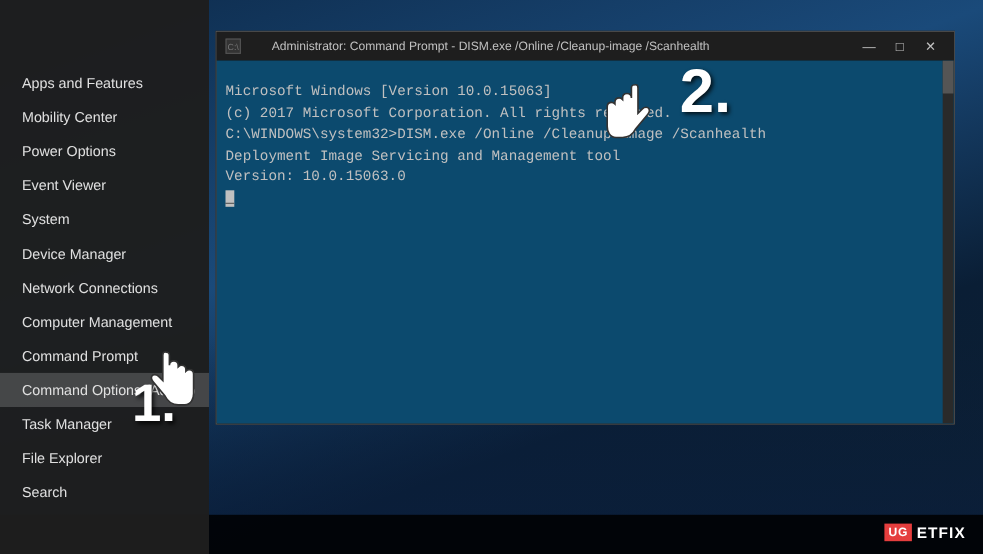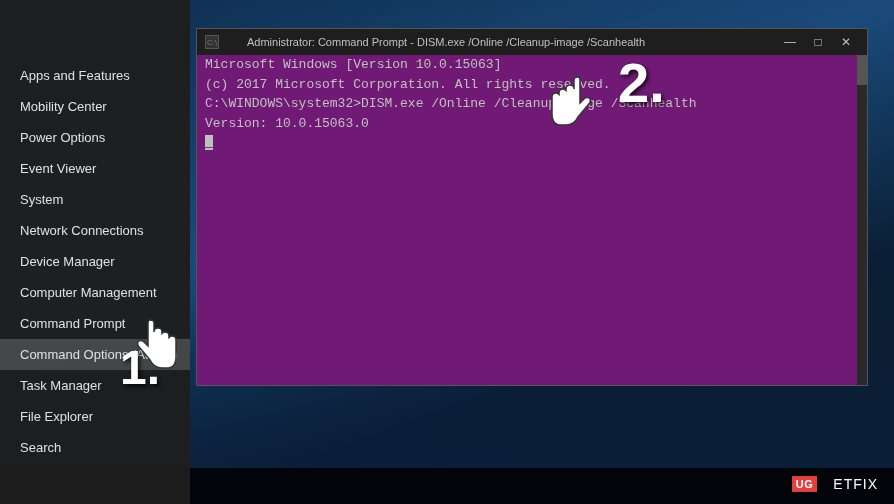--- a/index.html
+++ b/index.html
@@ -138,22 +138,22 @@
       align-items: center;
       justify-content: center;
       font-size: 12px;
       color: #c0c0c0;
       cursor: pointer;
       background: transparent;
     }
 
     .cmd-body {
       flex: 1;
-      background: #701a75;
-      padding: 0 8px;
+      background: #0c4a6e;
+      padding: 18px 8px;
       font-family: 'Consolas', 'Courier New', monospace;
       font-size: 13px;
       color: #c0c0c0;
       overflow: hidden;
       position: relative;
     }
 
     .cmd-line {
       line-height: 1.5;
       white-space: pre;
@@ -199,34 +199,34 @@
     }
 
     
     .watermark {
       position: absolute;
       bottom: 12px;
       right: 16px;
       z-index: 30;
       display: flex;
       align-items: center;
-      gap: 16px;
+      gap: 4px;
     }
     .watermark-ug {
       background: #e53e3e;
       color: white;
       font-size: 11px;
       font-weight: bold;
       padding: 2px 4px;
       letter-spacing: 0.5px;
     }
     .watermark-text {
       color: white;
       font-size: 14px;
-      font-weight: normal;
+      font-weight: bold;
       letter-spacing: 1px;
     }
 
     
     .hand-cursor {
       width: 50px;
       height: 55px;
     }
 
     
@@ -256,24 +256,24 @@
     <div class="menu-item">
       <span>Power Options</span>
     </div>
     <div class="menu-item">
       <span>Event Viewer</span>
     </div>
     <div class="menu-item">
       <span>System</span>
     </div>
     <div class="menu-item">
+      <span>Device Manager</span>
+    </div>
+    <div class="menu-item">
       <span>Network Connections</span>
-    </div>
-    <div class="menu-item">
-      <span>Device Manager</span>
     </div>
     <div class="menu-item">
       <span>Computer Management</span>
     </div>
     <div class="menu-item">
       <span>Command Prompt</span>
     </div>
     <div class="menu-item highlighted">
       <span>Command Options (Admin)</span>
     </div>
@@ -308,20 +308,21 @@
       <div class="titlebar-btn close">✕</div>
     </div>
   </div>
   <div class="cmd-body">
 
     <div class="cmd-line">Microsoft Windows [Version 10.0.15063]</div>
       <div class="cmd-line">(c) 2017 Microsoft Corporation. All rights reserved.</div>
       <div class="cmd-line"></div>
       <div class="cmd-line">C:\WINDOWS\system32&gt;DISM.exe /Online /Cleanup-image /Scanhealth</div>
       <div class="cmd-line"></div>
+      <div class="cmd-line">Deployment Image Servicing and Management tool</div>
       <div class="cmd-line">Version: 10.0.15063.0</div>
       <div class="cmd-line"></div>
       <div class="cmd-line"></div>
       <div class="cmd-line"><span style="background:#c0c0c0;color:#0c0c0c;">_</span></div>
       <div class="cmd-scrollbar">
       <div class="cmd-scrollbar-thumb"></div>
     </div>
   </div>
 </div>
 

